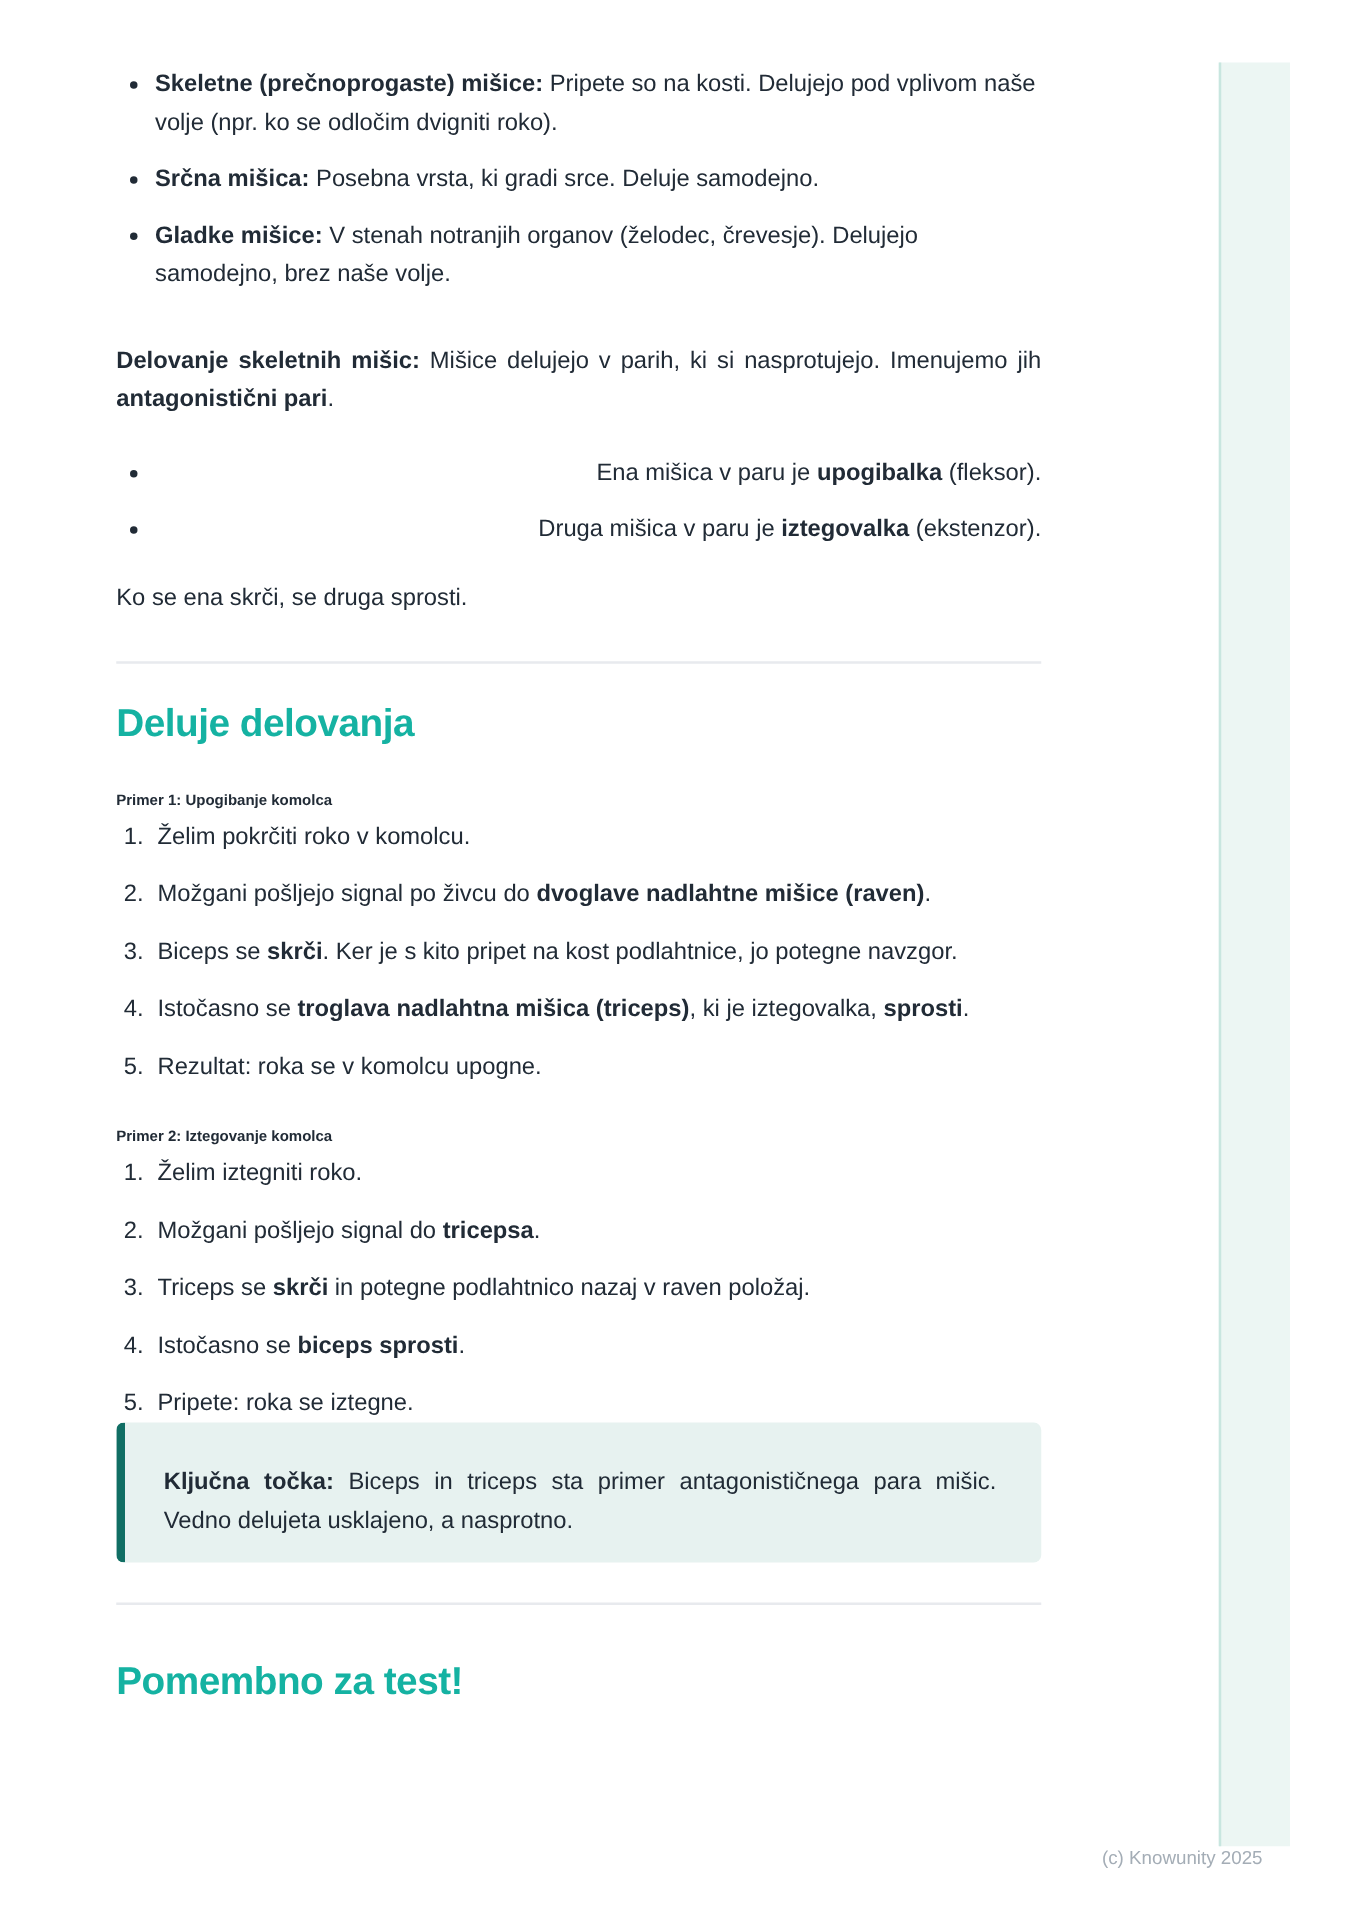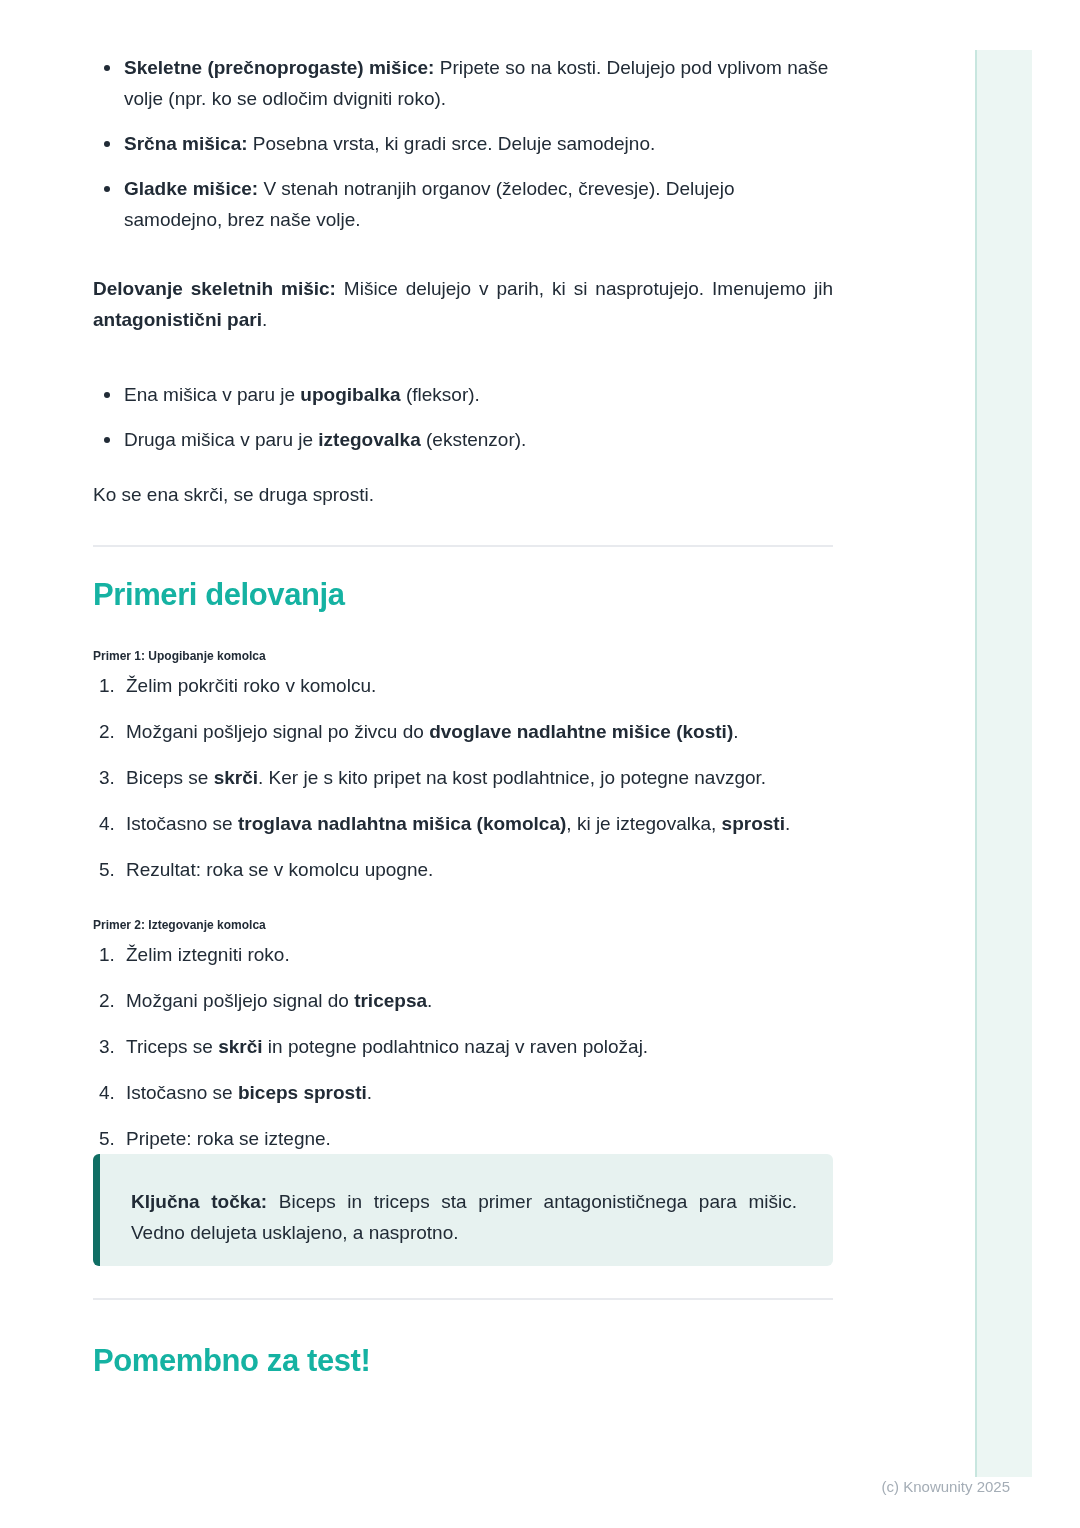--- a/index.html
+++ b/index.html
@@ -51,21 +51,21 @@
     content:"";
     position:absolute;
     left:11px;top:13px;
     width:6px;height:6px;
     border-radius:50%;
     background:var(--text);
   }
   .para{margin-top:38px;}
   .justify{text-align:justify;}
   .closing{margin-top:24px;}
-  .pair-list{margin-top:44px;}
+  .pair-list{margin-top:28px;text-align:right;}
   hr.divider{
     border:none;
     height:2px;
     background:var(--divider);
     margin-top:35px;
   }
   hr.divider.second{margin-top:32px;}
   h2.h2{
     margin-top:27px;
     font-size:31px;
@@ -135,29 +135,29 @@
 
     <ul class="bullets pair-list">
       <li><span>Ena mišica v paru je <strong>upogibalka</strong> (fleksor).</span></li>
       <li><span>Druga mišica v paru je <strong>iztegovalka</strong> (ekstenzor).</span></li>
     </ul>
 
     <p class="para closing">Ko se ena skrči, se druga sprosti.</p>
 
     <hr class="divider">
 
-    <h2 class="h2">Primeri delovanja</h2>
+    <h2 class="h2">Deluje delovanja</h2>
 
     <h3 class="h3">Primer 1: Upogibanje komolca</h3>
 
     <ol class="steps">
       <li><span>Želim pokrčiti roko v komolcu.</span></li>
-      <li><span>Možgani pošljejo signal po živcu do <strong>dvoglave nadlahtne mišice (kosti)</strong>.</span></li>
+      <li><span>Možgani pošljejo signal po živcu do <strong>dvoglave nadlahtne mišice (raven)</strong>.</span></li>
       <li><span>Biceps se <strong>skrči</strong>. Ker je s kito pripet na kost podlahtnice, jo potegne navzgor.</span></li>
-      <li><span>Istočasno se <strong>troglava nadlahtna mišica (komolca)</strong>, ki je iztegovalka, <strong>sprosti</strong>.</span></li>
+      <li><span>Istočasno se <strong>troglava nadlahtna mišica (triceps)</strong>, ki je iztegovalka, <strong>sprosti</strong>.</span></li>
       <li><span>Rezultat: roka se v komolcu upogne.</span></li>
     </ol>
 
     <h3 class="h3">Primer 2: Iztegovanje komolca</h3>
 
     <ol class="steps">
       <li><span>Želim iztegniti roko.</span></li>
       <li><span>Možgani pošljejo signal do <strong>tricepsa</strong>.</span></li>
       <li><span>Triceps se <strong>skrči</strong> in potegne podlahtnico nazaj v raven položaj.</span></li>
       <li><span>Istočasno se <strong>biceps sprosti</strong>.</span></li>

